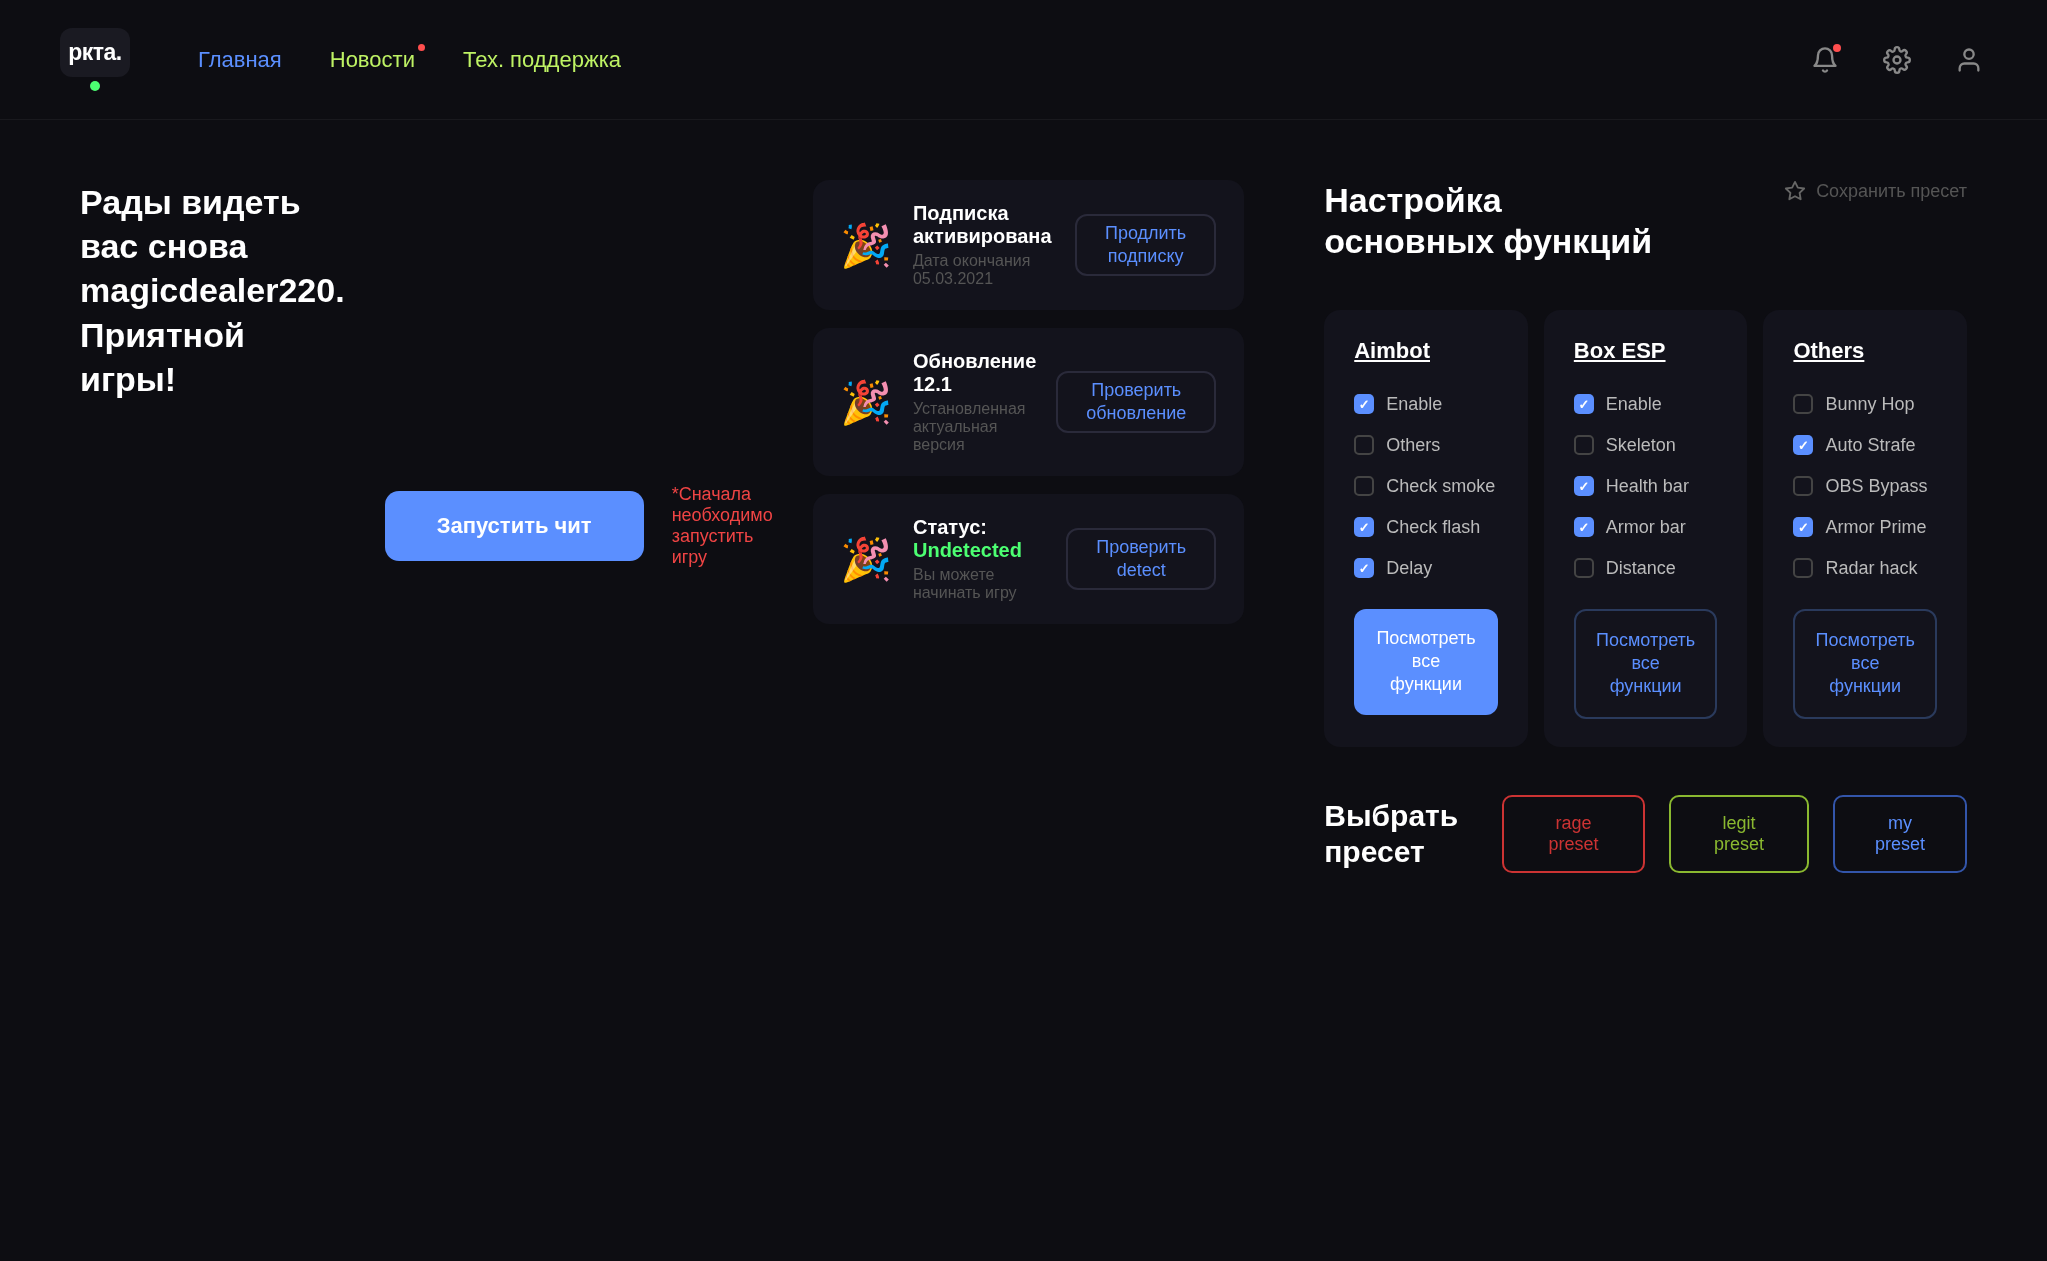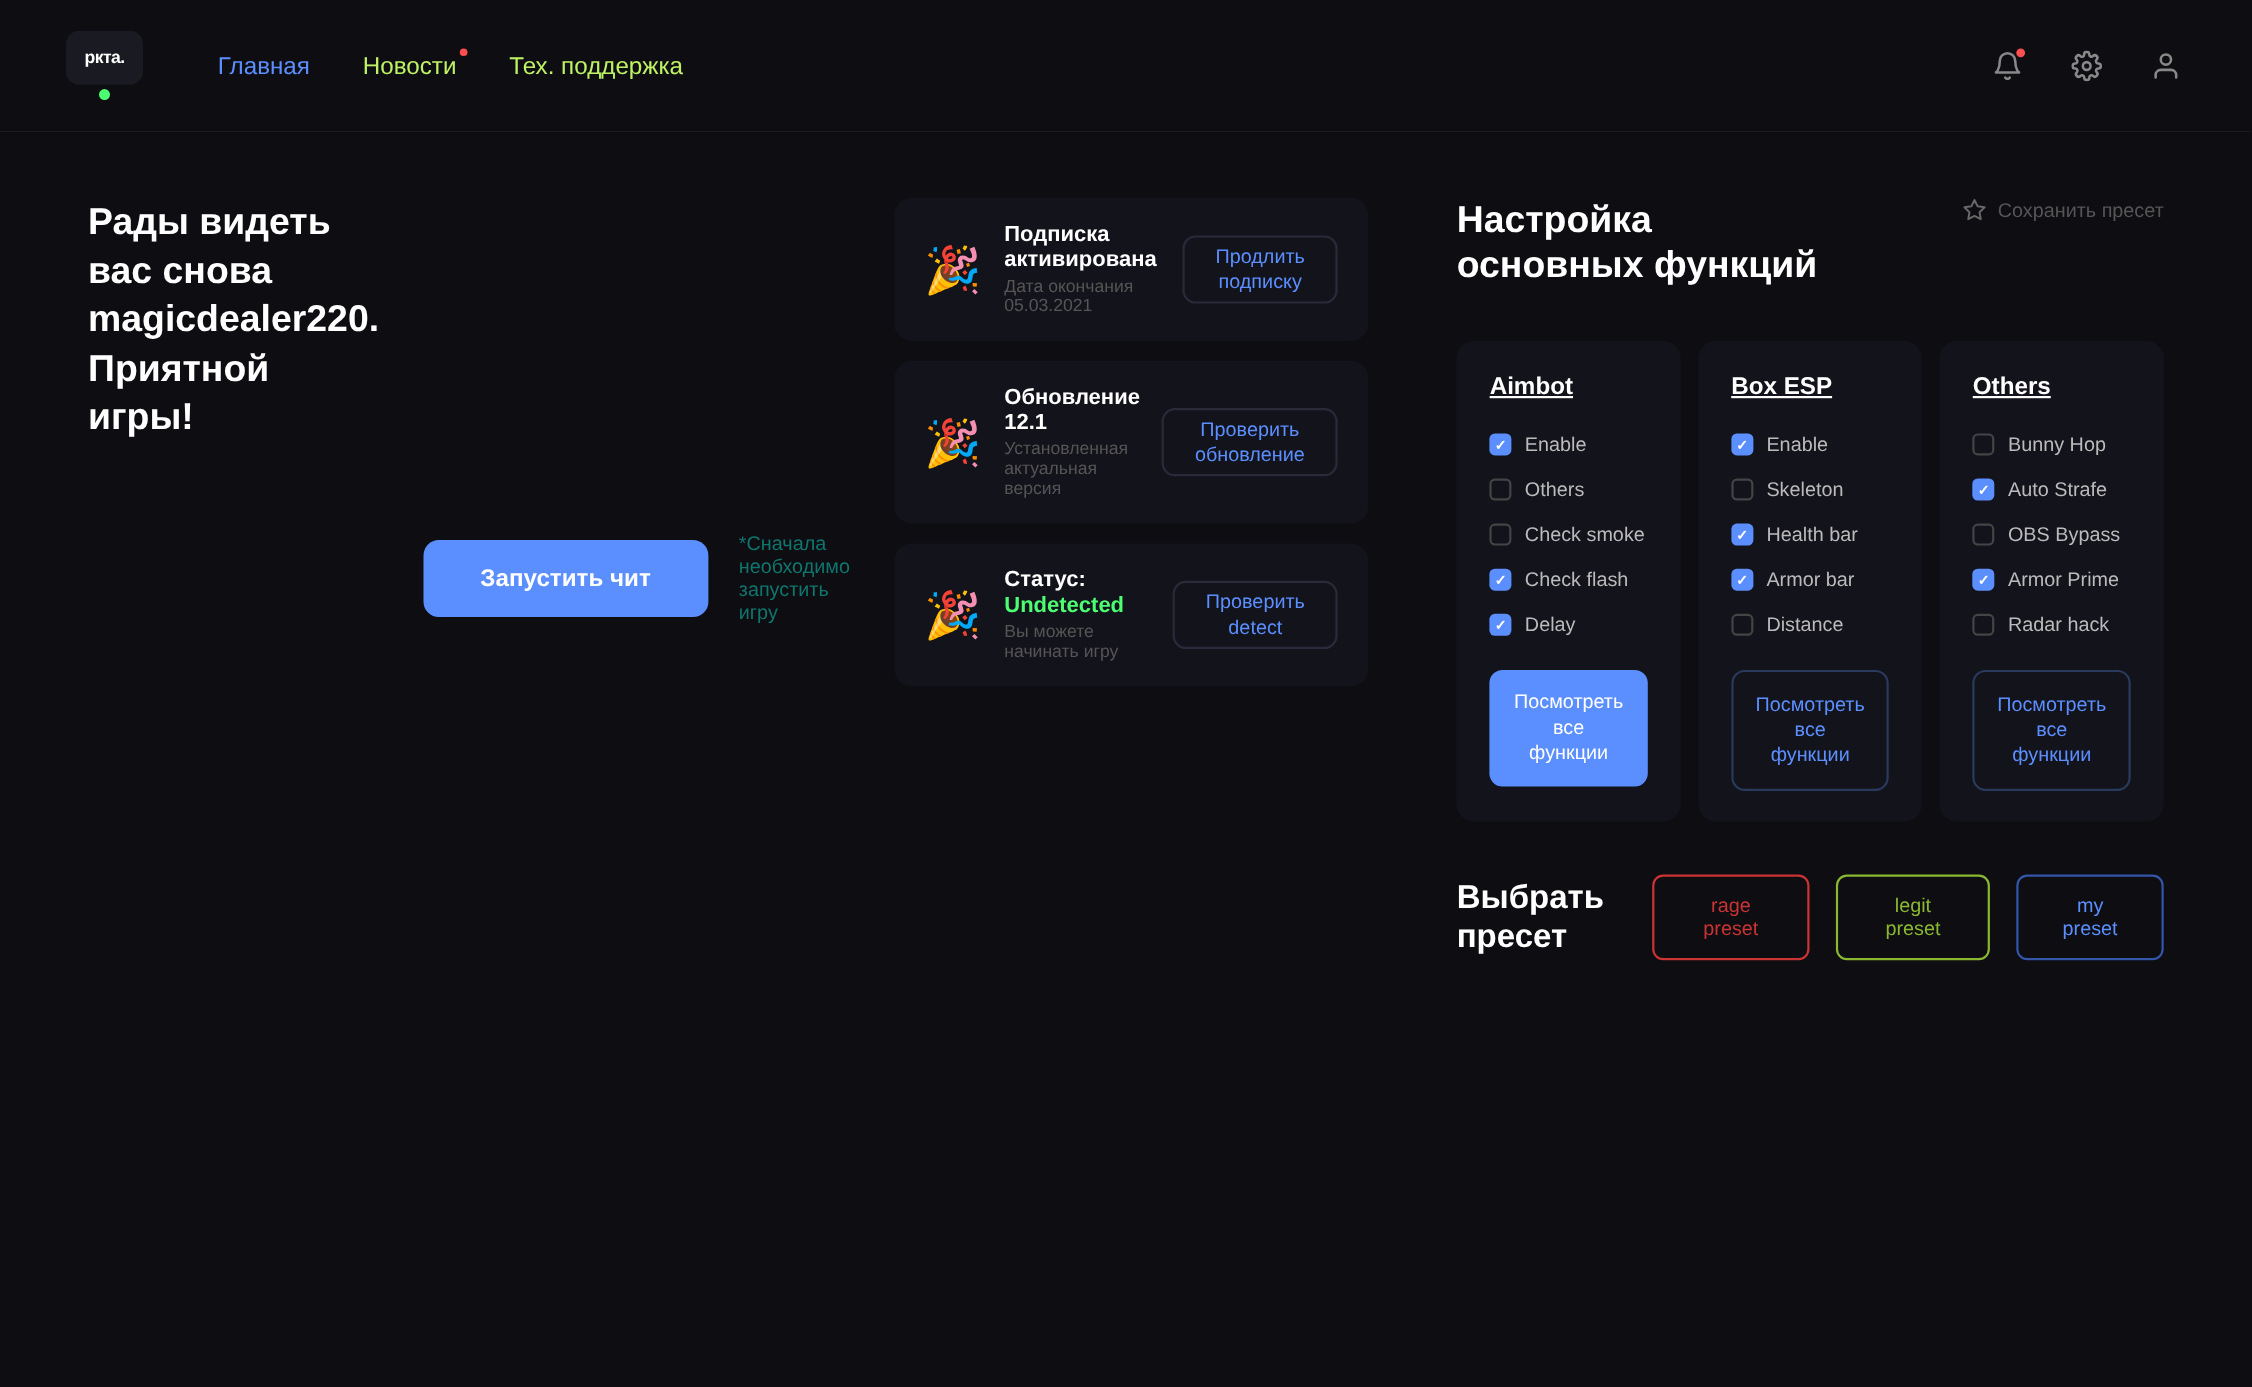--- a/index.html
+++ b/index.html
@@ -27,21 +27,21 @@
       gap: 4px;
     }
     .logo-box {
       background: #1a1a22;
       border-radius: 12px;
       width: 70px;
       height: 49px;
       display: flex;
       align-items: center;
       justify-content: center;
-      font-size: 16px;
+      font-size: 23px;
       font-weight: 700;
       color: #fff;
       letter-spacing: -0.5px;
     }
     .logo-dot {
       width: 10px;
       height: 10px;
       background: #4cff72;
       border-radius: 50%;
     }
@@ -128,21 +128,21 @@
       border: none;
       border-radius: 14px;
       color: #fff;
       font-size: 22px;
       font-weight: 600;
       padding: 22px 52px;
       cursor: pointer;
       white-space: nowrap;
     }
     .launch-hint {
-      color: #0f766e;
+      color: #ef4444;
       font-size: 18px;
     }
     .cards {
       display: flex;
       flex-direction: column;
       gap: 18px;
     }
     .card {
       background: #13131c;
       border-radius: 16px;

